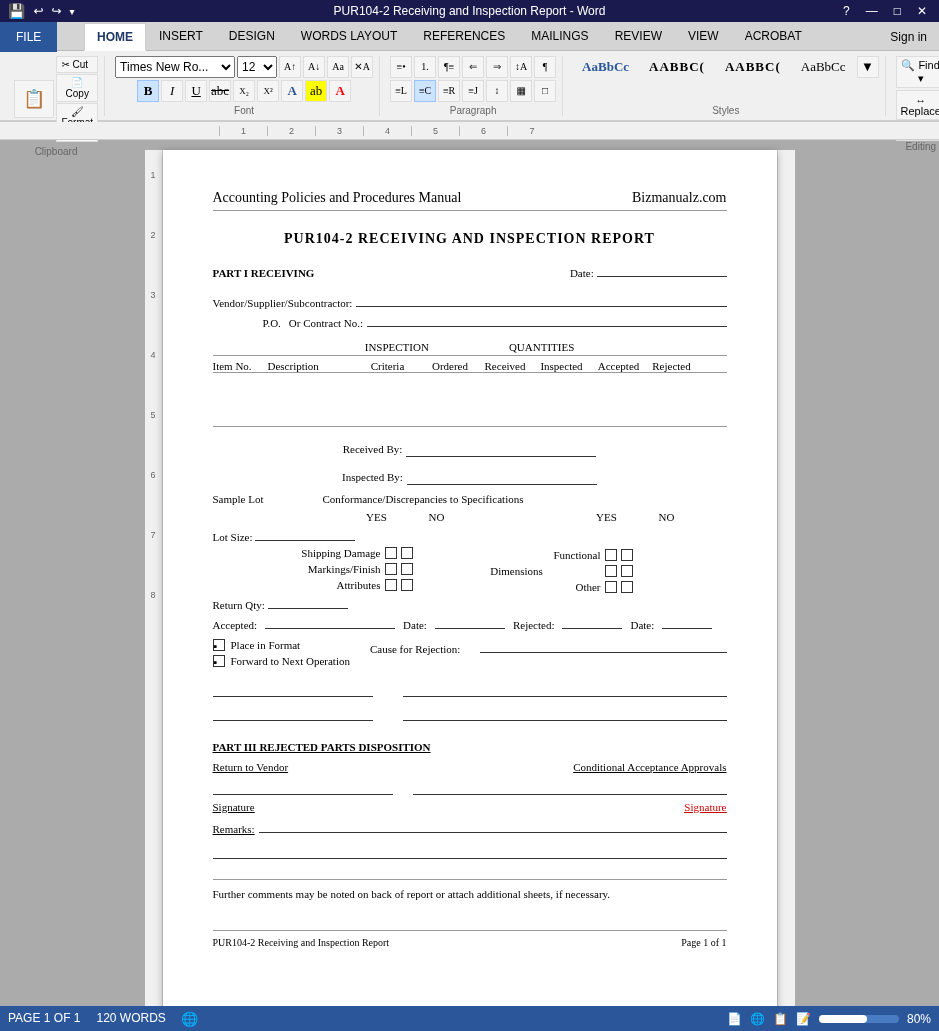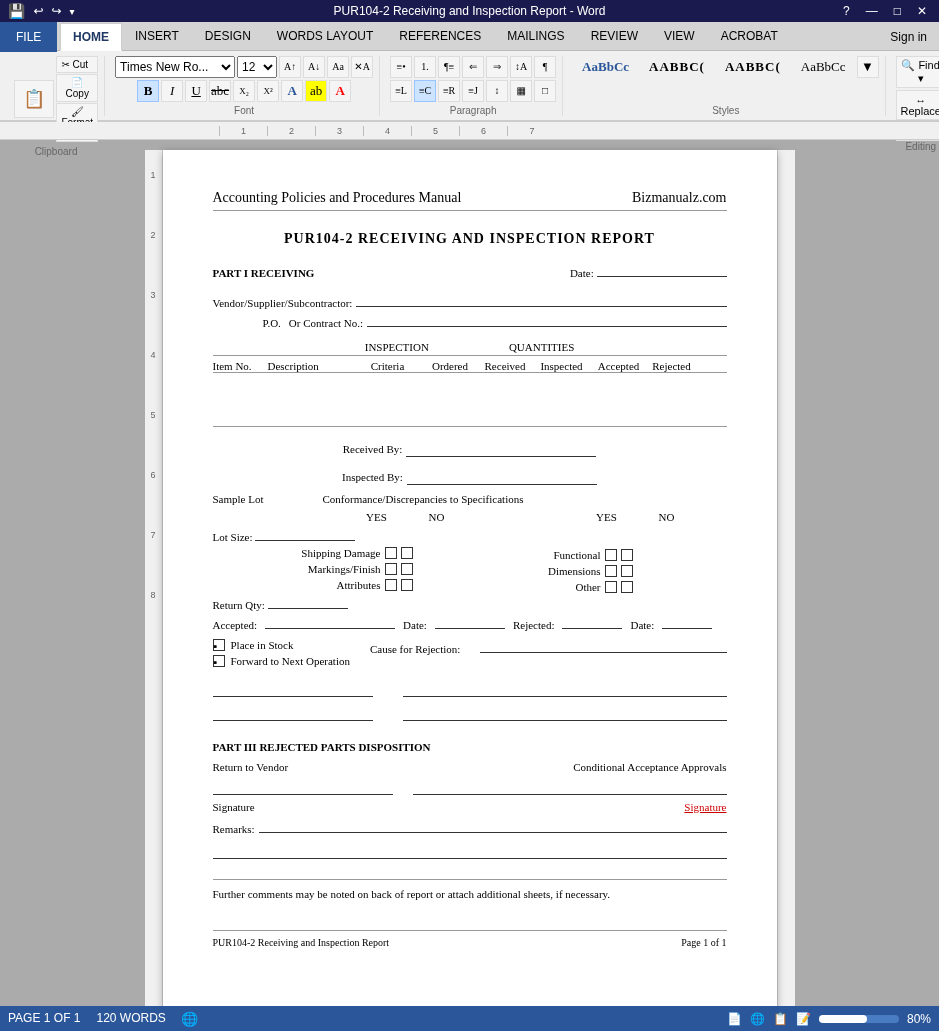--- a/index.html
+++ b/index.html
@@ -49,21 +49,21 @@
 
     .section-title { font-size: 11px; font-weight: bold; margin-bottom: 8px; }
 
     .field-row { display: flex; align-items: baseline; margin-bottom: 4px; gap: 4px; font-size: 11px; }
     .field-label { white-space: nowrap; }
     .field-line { border-bottom: 1px solid #333; flex: 1; min-width: 40px; height: 14px; }
 
     .part2-section { margin-top: 14px; }
     .checkbox { width: 12px; height: 12px; border: 1px solid #333; display: inline-block; }
 
-    .part3-section { margin-top: 20px; }
+    .part3-section { margin-top: 20px; text-decoration: underline; }
 
     .footer-note { margin-top: 20px; font-size: 11px; border-top: 1px solid #999; padding-top: 8px; }
 
     .page-footer { display: flex; justify-content: space-between; font-size: 10px; border-top: 1px solid #999; padding-top: 6px; margin-top: 30px; }
 
     
     .status-bar { background: #2b579a; color: white; height: 25px; display: flex; align-items: center; justify-content: space-between; padding: 0 8px; font-family: Arial, sans-serif; font-size: 12px; position: fixed; bottom: 0; width: 939px; }
     .status-left { display: flex; gap: 16px; }
     .status-right { display: flex; gap: 8px; align-items: center; }
 
@@ -85,21 +85,21 @@
   <div class="title-bar-right">
     <span class="title-btn">?</span>
     <span class="title-btn">—</span>
     <span class="title-btn">□</span>
     <span class="title-btn">✕</span>
   </div>
 </div>
 
 <div class="ribbon">
 
-  <div style="display:flex;align-items:flex-end;padding-left:60px;background:#d4d4d4;border-bottom:1px solid #bbb;position:relative;">
+  <div style="display:flex;align-items:flex-end;padding-left:84px;background:#d4d4d4;border-bottom:1px solid #bbb;position:relative;">
     <div class="file-tab" style="top:0;height:30px;">FILE</div>
     <div class="ribbon-tab active">HOME</div>
     <div class="ribbon-tab">INSERT</div>
     <div class="ribbon-tab">DESIGN</div>
     <div class="ribbon-tab">WORDS LAYOUT</div>
     <div class="ribbon-tab">REFERENCES</div>
     <div class="ribbon-tab">MAILINGS</div>
     <div class="ribbon-tab">REVIEW</div>
     <div class="ribbon-tab">VIEW</div>
     <div class="ribbon-tab">ACROBAT</div>
@@ -326,21 +326,21 @@
         </div>
 
         <div style="margin-left:20px;width:200px;">
           <div style="margin-bottom:4px;height:18px;"></div>
           <div style="display:flex;align-items:center;gap:4px;margin-bottom:4px;">
             <span style="text-align:right;flex:1;">Functional</span>
             <span class="checkbox"></span>
             <span class="checkbox"></span>
           </div>
           <div style="display:flex;align-items:center;gap:4px;margin-bottom:4px;">
-            <span style="text-align:right;flex:1;">Dimensions</span>
+            <span style="text-align:center;flex:1;">Dimensions</span>
             <span class="checkbox"></span>
             <span class="checkbox"></span>
           </div>
           <div style="display:flex;align-items:center;gap:4px;margin-bottom:4px;">
             <span style="text-align:right;flex:1;">Other</span>
             <span class="checkbox"></span>
             <span class="checkbox"></span>
           </div>
         </div>
       </div>
@@ -353,21 +353,21 @@
         <span>Rejected:</span>
         <span style="border-bottom:1px solid #333;width:60px;display:inline-block;height:14px;"></span>
         <span>Date:</span>
         <span style="border-bottom:1px solid #333;width:50px;display:inline-block;height:14px;"></span>
       </div>
 
       <div style="display:flex;align-items:flex-start;font-size:11px;margin-top:8px;gap:20px;">
         <div>
           <div style="display:flex;align-items:center;gap:6px;margin-bottom:4px;">
             <span class="checkbox">▪</span>
-            <span>Place in Stock</span>
+            <span>Place in Format</span>
           </div>
           <div style="display:flex;align-items:center;gap:6px;">
             <span class="checkbox">▪</span>
             <span>Forward to Next Operation</span>
           </div>
         </div>
         <div style="flex:1;">
           <div style="display:flex;align-items:baseline;gap:20px;">
             <span>Cause for Rejection:</span>
             <span style="border-bottom:1px solid #333;flex:1;display:inline-block;height:14px;"></span>

